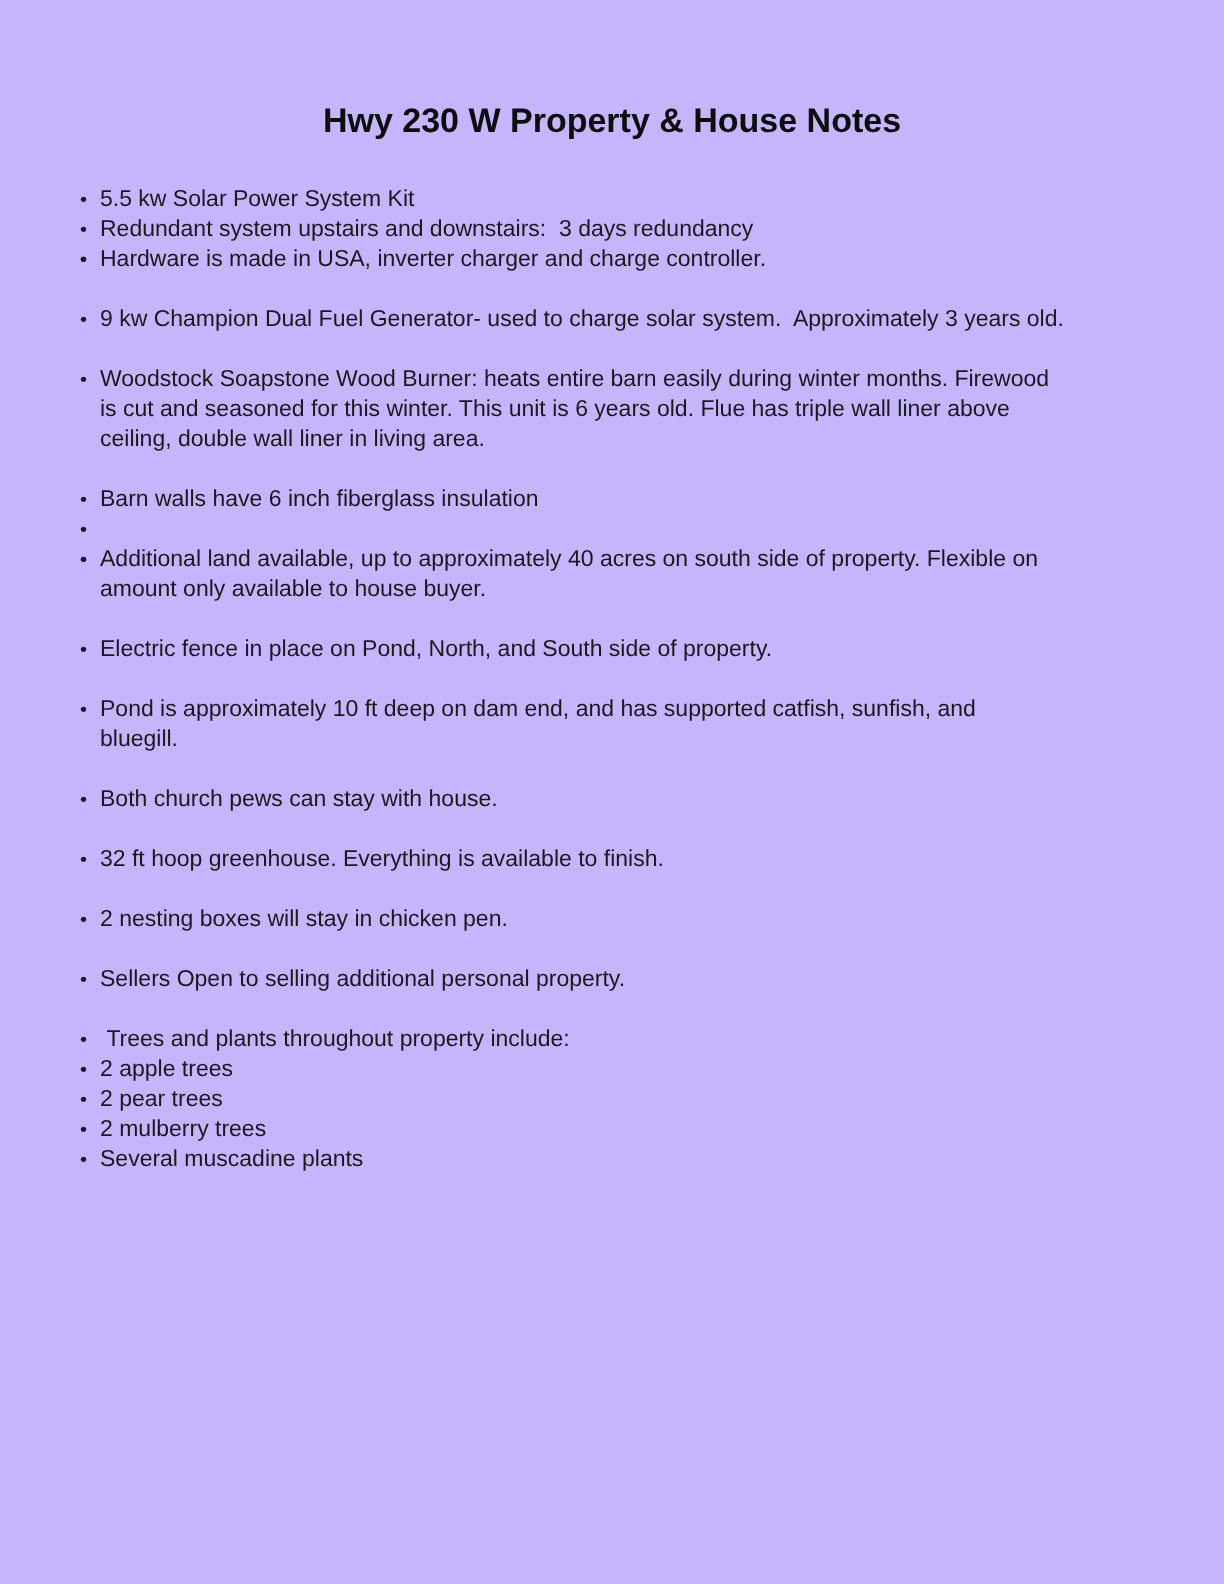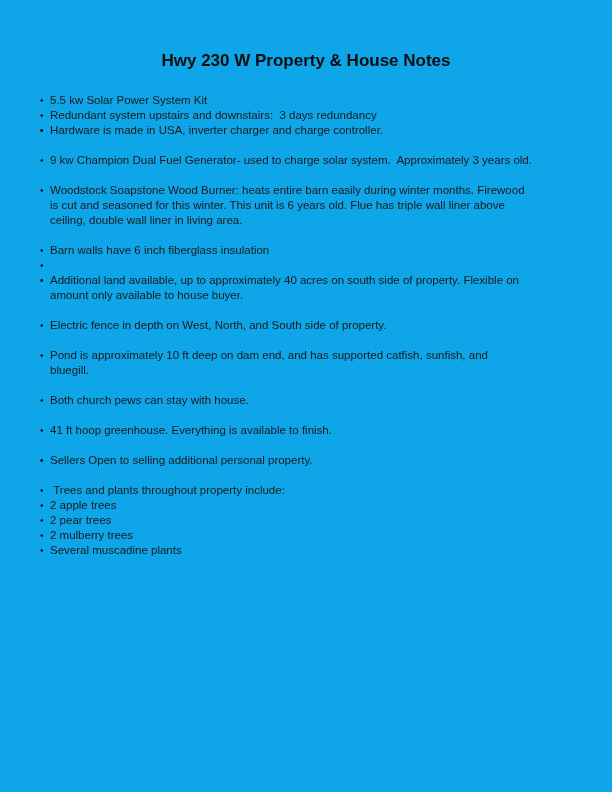--- a/index.html
+++ b/index.html
@@ -45,21 +45,21 @@
     position: absolute;
     left: 0;
     top: 0;
     font-size: 10px;
     line-height: 15px;
   }
 </style>
 </head>
 <body>
 
-<div class="page" style="background: #0ea5e9; color: rgb(26, 26, 26);">
+<div class="page" style="background: #c4b5fd; color: rgb(26, 26, 26);">
   <h1 class="title">Hwy 230 W Property &amp; House Notes</h1>
   <div class="content">
       <div class="section">
         <div class="item"><span class="bullet">•</span><span class="text">5.5 kw Solar Power System Kit</span></div>
         <div class="item"><span class="bullet">•</span><span class="text">Redundant system upstairs and downstairs:  3 days redundancy</span></div>
         <div class="item"><span class="bullet">•</span></div>
         <div class="item"><span class="bullet">•</span></div>
         <div class="item"><span class="bullet">•</span><span class="text">Hardware is made in USA, inverter charger and charge controller.</span></div>
       </div>
       <div class="section">
@@ -75,34 +75,34 @@
         <div class="item"><span class="bullet">•</span></div>
       </div>
       <div class="section">
         <div class="item"><span class="bullet">•</span></div>
       </div>
       <div class="section">
         <div class="item"><span class="bullet">•</span><span class="text">Additional land available, up to approximately 40 acres on south side of property. Flexible on
 amount only available to house buyer.</span></div>
       </div>
       <div class="section">
-        <div class="item"><span class="bullet">•</span><span class="text">Electric fence in depth on West, North, and South side of property.</span></div>
+        <div class="item"><span class="bullet">•</span><span class="text">Electric fence in place on Pond, North, and South side of property.</span></div>
       </div>
       <div class="section">
         <div class="item"><span class="bullet">•</span><span class="text">Pond is approximately 10 ft deep on dam end, and has supported catfish, sunfish, and
 bluegill.</span></div>
       </div>
       <div class="section">
         <div class="item"><span class="bullet">•</span><span class="text">Both church pews can stay with house.</span></div>
       </div>
       <div class="section">
-        <div class="item"><span class="bullet">•</span><span class="text">41 ft hoop greenhouse. Everything is available to finish.</span></div>
+        <div class="item"><span class="bullet">•</span><span class="text">32 ft hoop greenhouse. Everything is available to finish.</span></div>
       </div>
       <div class="section">
-        <div class="item"><span class="bullet">•</span></div>
+        <div class="item"><span class="bullet">•</span><span class="text">2 nesting boxes will stay in chicken pen.</span></div>
       </div>
       <div class="section">
         <div class="item"><span class="bullet">•</span><span class="text">Sellers Open to selling additional personal property.</span></div>
       </div>
       <div class="section">
         <div class="item"><span class="bullet">•</span><span class="text"> Trees and plants throughout property include:</span></div>
         <div class="item"><span class="bullet">•</span><span class="text">2 apple trees</span></div>
         <div class="item"><span class="bullet">•</span><span class="text">2 pear trees</span></div>
         <div class="item"><span class="bullet">•</span><span class="text">2 mulberry trees</span></div>
         <div class="item"><span class="bullet">•</span><span class="text">Several muscadine plants</span></div>

